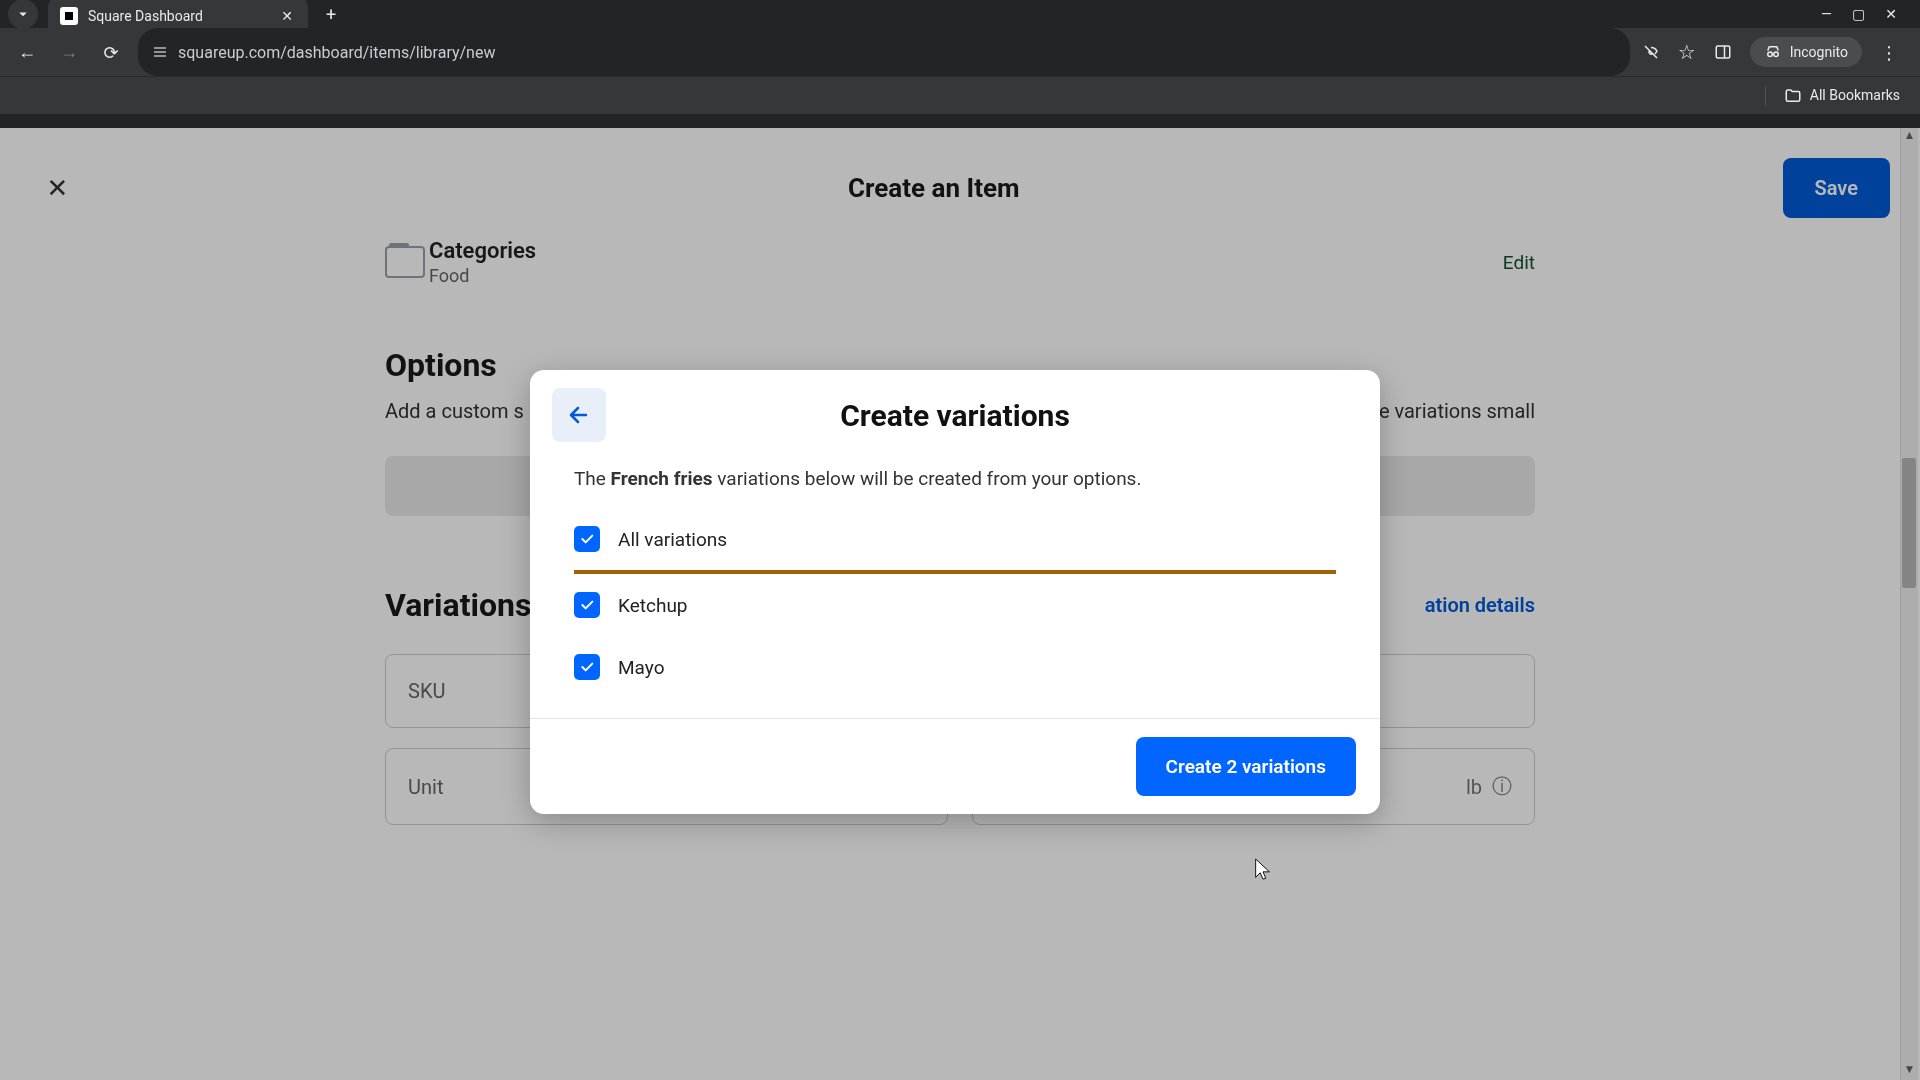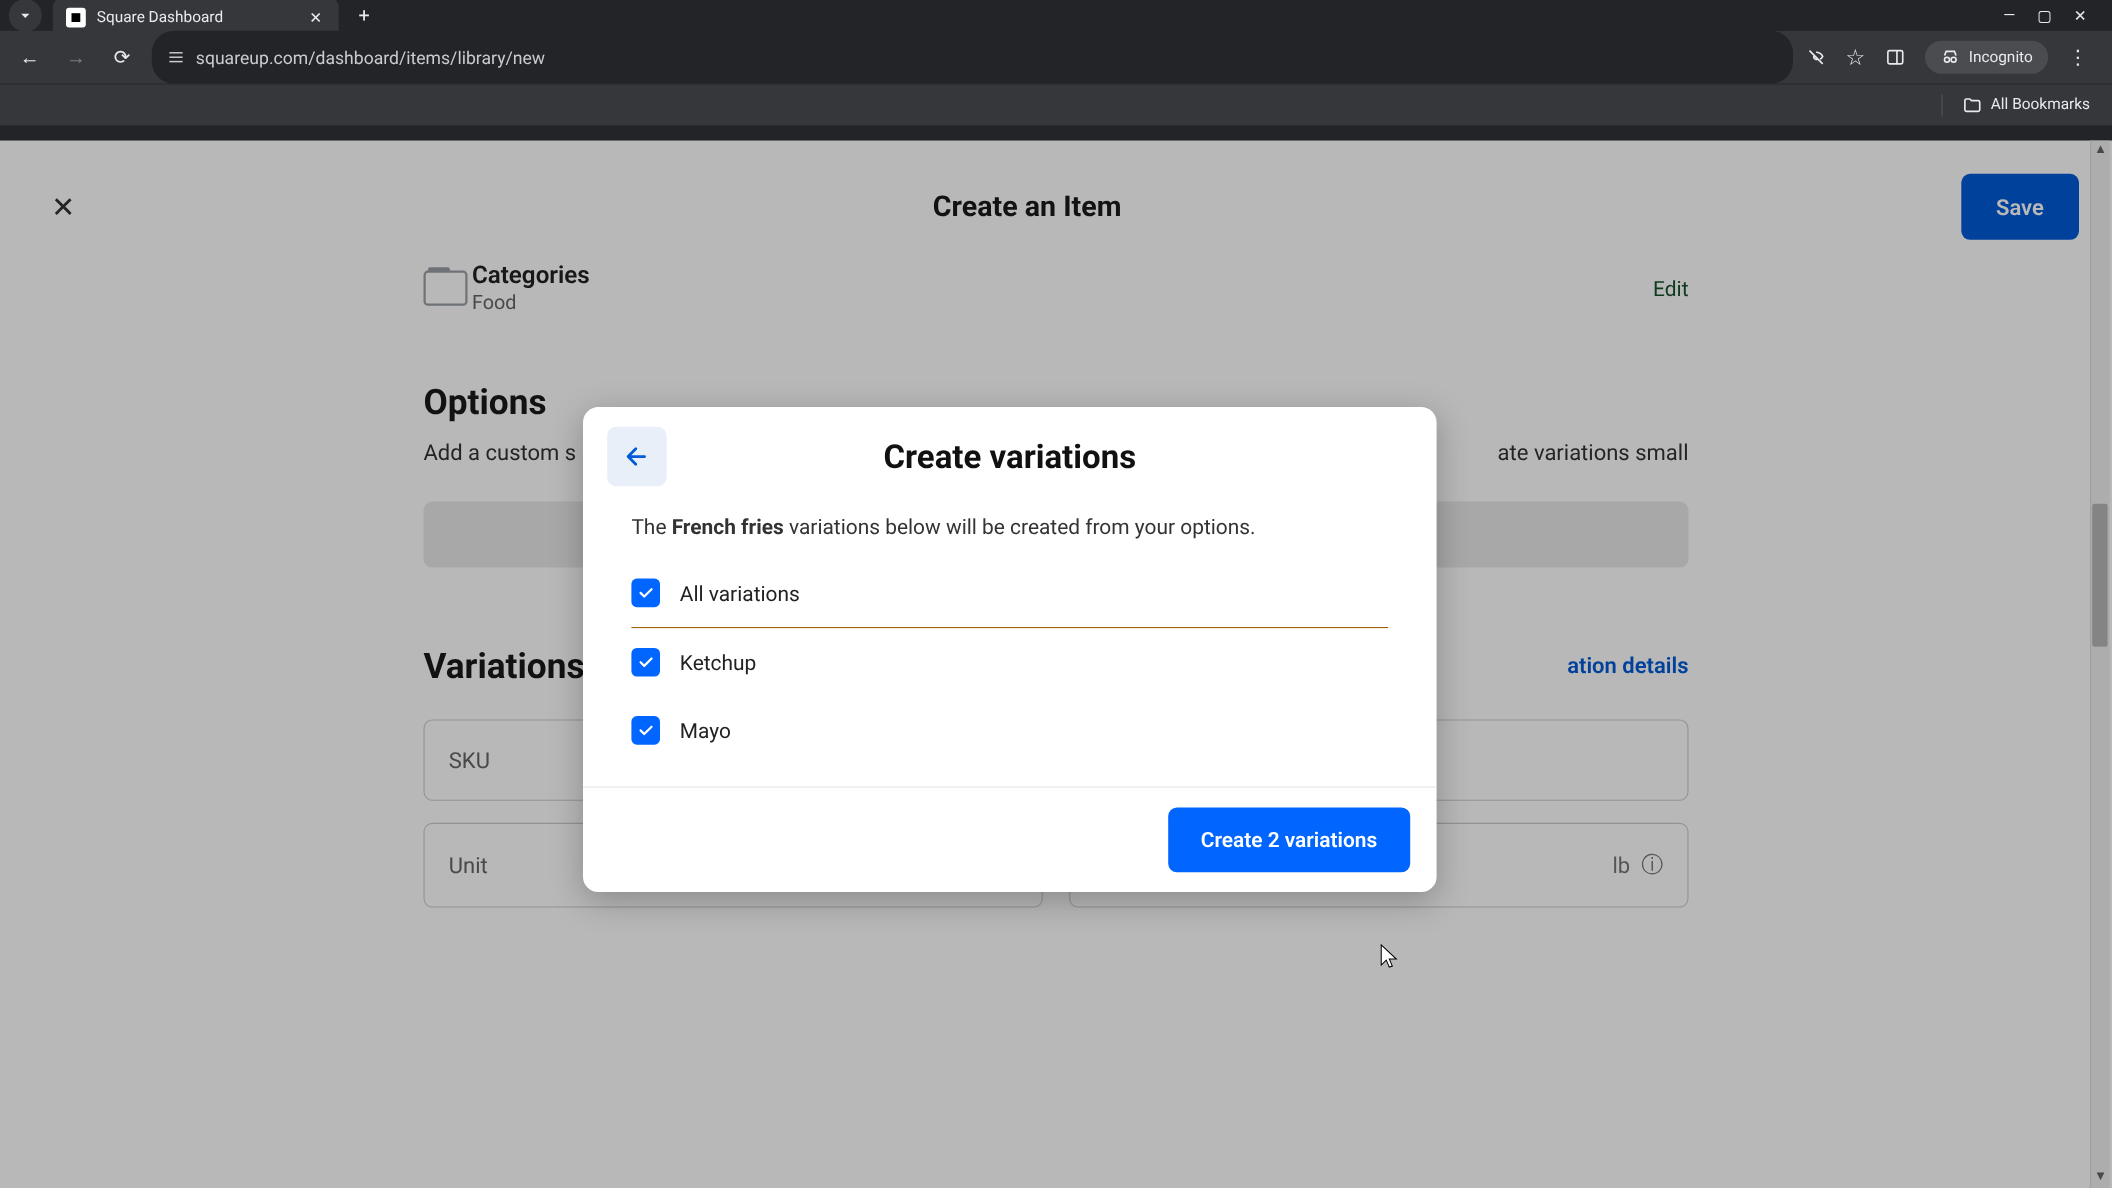--- a/index.html
+++ b/index.html
@@ -63,30 +63,30 @@
 .field-row .input-field { flex: 1; margin-top: 0; display: flex; align-items: center; justify-content: space-between; }
 .field-suffix { display: flex; align-items: center; gap: 10px; color: #777; }
 
 .scrollbar { position: absolute; right: 2px; top: 0; bottom: 0; width: 18px; background: #f0f0f0; border-left: 1px solid #ddd; z-index: 2; }
 .scrollbar-thumb { position: absolute; right: 2px; width: 14px; background: #b8b8b8; border-radius: 2px; top: 330px; height: 130px; }
 .scroll-arrow { position: absolute; left: 0; right: 0; height: 18px; font-size: 12px; text-align: center; color: #666; }
 .scroll-arrow.up { top: 0; }
 .scroll-arrow.down { bottom: 0; }
 
 
-.modal { position: absolute; z-index: 10; left: 530px; top: 242px; width: 776px; background: #fff; border-radius: 14px; box-shadow: 0 8px 30px rgba(0,0,0,0.25); overflow: hidden; }
+.modal { position: absolute; z-index: 10; left: 530px; top: 242px; width: 850px; background: #fff; border-radius: 14px; box-shadow: 0 8px 30px rgba(0,0,0,0.25); overflow: hidden; }
 .modal-header { padding: 22px 28px 18px; position: relative; }
 .modal-back { position: absolute; left: 22px; top: 18px; width: 54px; height: 54px; background: #e8eff9; border-radius: 8px; display: flex; align-items: center; justify-content: center; cursor: pointer; }
 .modal-back svg { width: 24px; height: 24px; }
 .modal-title { text-align: center; font-size: 30px; font-weight: 700; color: #111; margin-top: 6px; }
 .modal-desc { padding: 16px 44px 8px; font-size: 19px; color: #333; }
 .modal-desc b { font-weight: 700; }
 .variation-list { padding: 10px 44px 20px; }
 .var-item { display: flex; align-items: center; gap: 18px; padding: 18px 0; }
-.var-item.divider { border-bottom: 1px solid #a16207; }
+.var-item.divider { border-bottom: 4px solid #a16207; }
 .checkbox { width: 26px; height: 26px; background: #0066ff; border-radius: 5px; display: flex; align-items: center; justify-content: center; cursor: pointer; }
 .checkbox svg { width: 16px; height: 16px; }
 .var-label { font-size: 19px; color: #222; }
 .modal-footer { border-top: 1px solid #e5e5e5; padding: 18px 24px; display: flex; justify-content: flex-end; }
 .create-btn { background: #0066ff; color: #ffffff; border: none; border-radius: 8px; padding: 18px 30px; font-size: 19px; font-weight: 600; cursor: pointer; }
 
 .cursor { position: absolute; z-index: 20; left: 1252px; top: 728px; width: 22px; height: 28px; pointer-events: none; }
 .cursor svg { width: 100%; height: 100%; }
 
 .icon-svg { width: 18px; height: 18px; fill: #e8eaed; }

